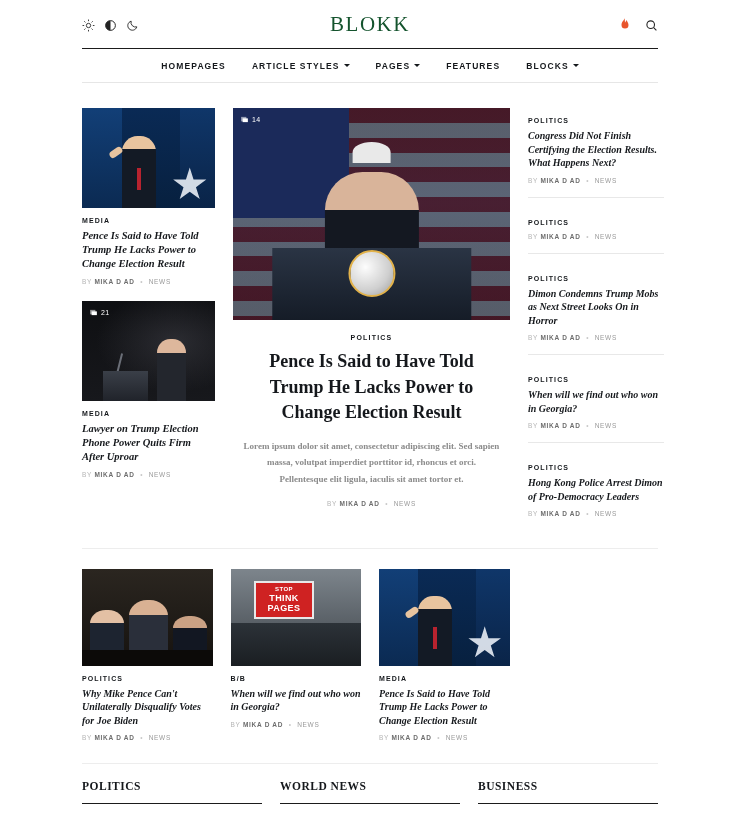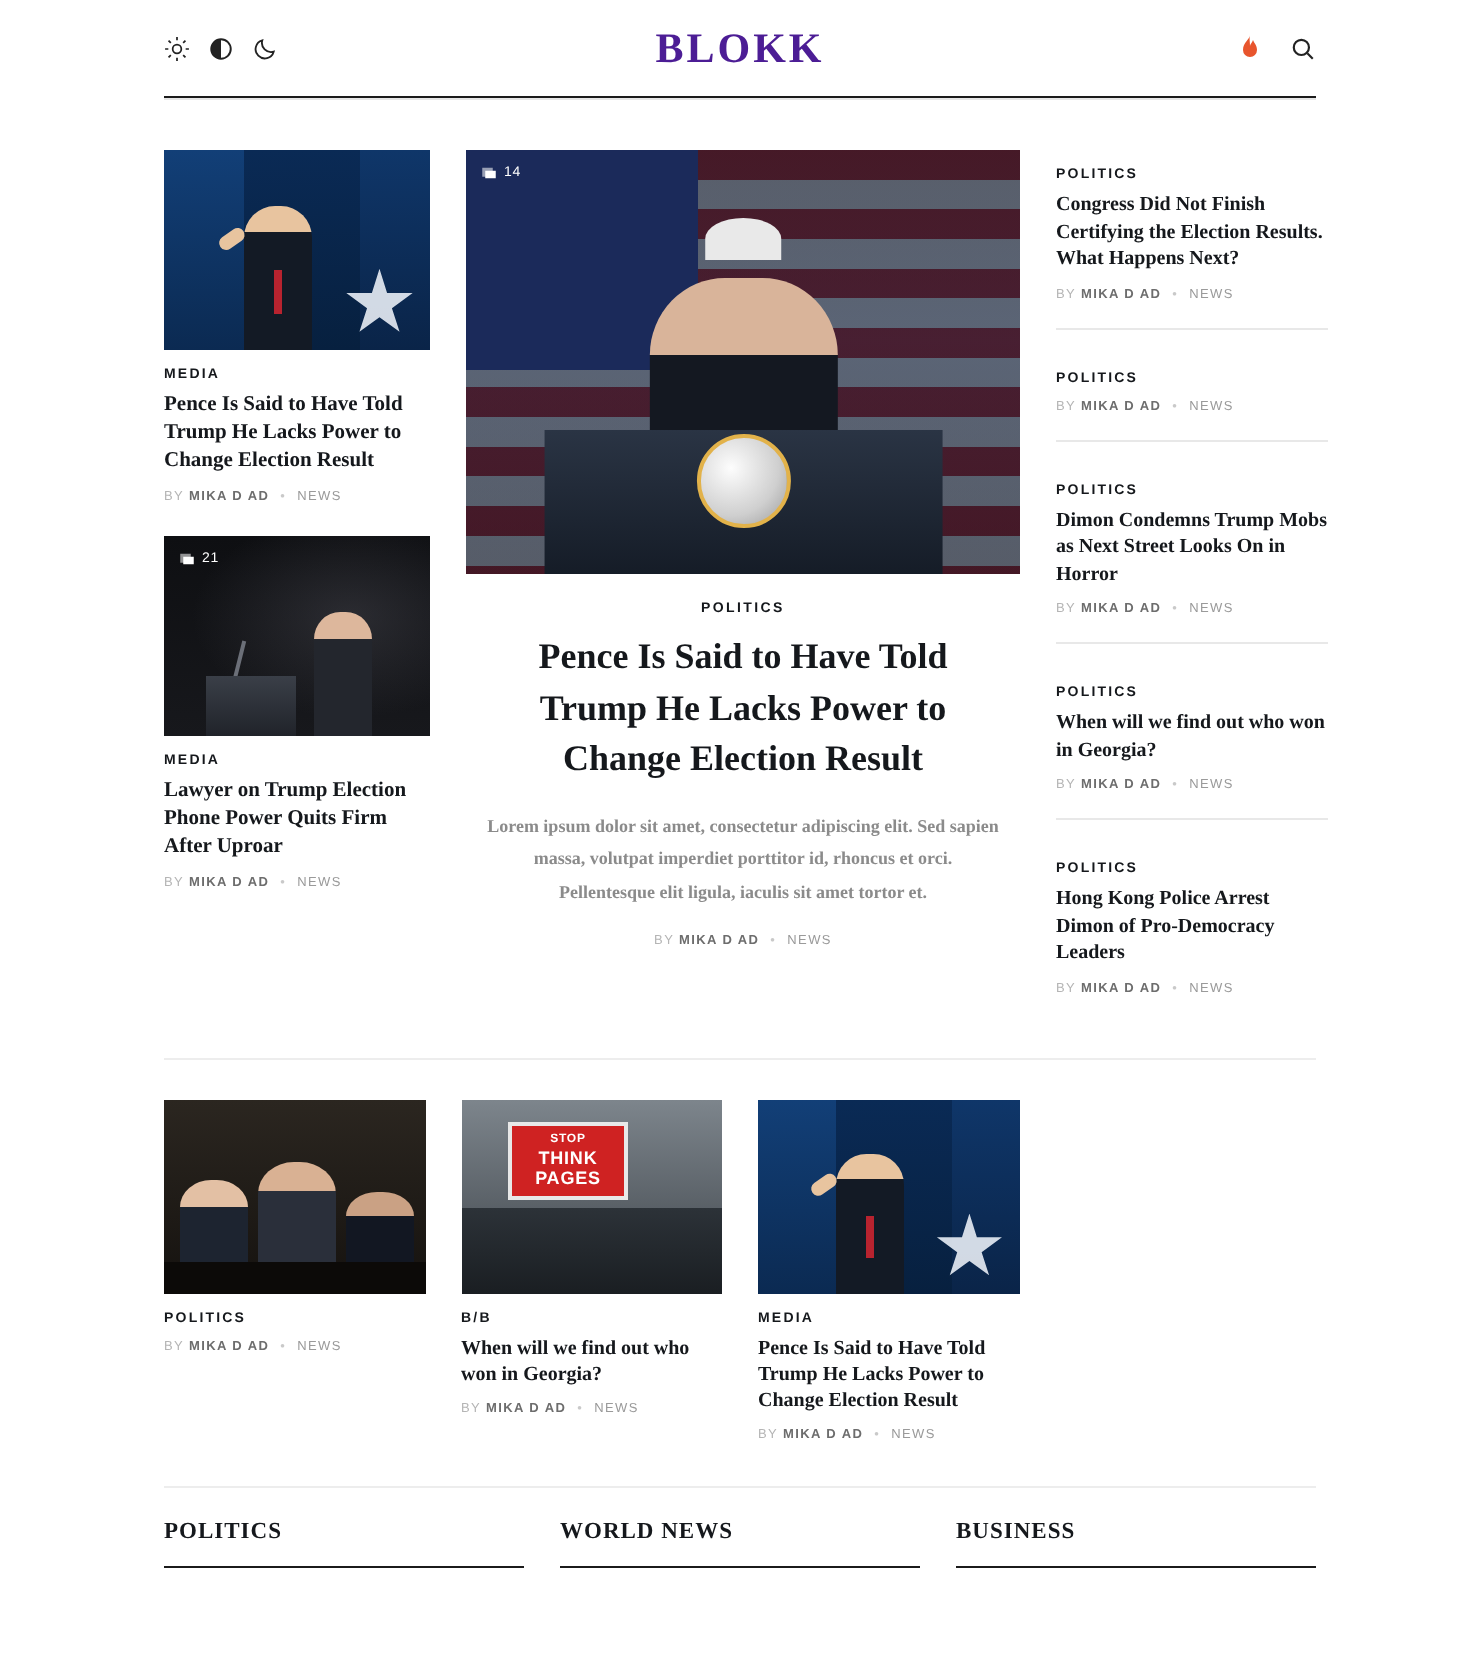--- a/index.html
+++ b/index.html
@@ -23,22 +23,22 @@
   }
   .mode-icons { display: flex; align-items: center; gap: 9px; }
   .mode-ic { width: 13px; height: 13px; display: block; color: #222; }
   .brand {
     position: absolute;
     left: 0; right: 0;
     text-align: center;
     font-family: "Liberation Serif", serif;
     font-size: 21px;
     letter-spacing: 1.5px;
-    font-weight: 700;
-    color: #4c1d95;
+    font-weight: 400;
+    color: #14532d;
     pointer-events: none;
   }
   .top-right {
     margin-left: auto;
     display: flex;
     align-items: center;
     gap: 14px;
   }
   .flame { width: 12px; height: 15px; display:block; }
   .search-ic { width: 13px; height: 13px; display: block; color:#222; }
@@ -96,20 +96,21 @@
     font-weight: 700;
     text-transform: uppercase;
     color: #15181c;
     margin: 9px 0 5px;
   }
   .headline {
     font-family: "Liberation Serif", serif;
     font-weight: 700;
     color: #15181c;
     line-height: 1.33;
+    font-style: italic;
   }
   .h-sm { font-size: 10.5px; }
   .meta {
     margin-top: 7px;
     font-size: 6.5px;
     letter-spacing: .7px;
     text-transform: uppercase;
     color: #9a9a9a;
   }
   .meta .by { color:#b5b5b5; }
@@ -357,20 +358,40 @@
       <span class="search-ic">
         <svg viewBox="0 0 24 24" fill="none" stroke="currentColor" stroke-width="2">
             <circle cx="10.5" cy="10.5" r="7"></circle>
             <path d="M16 16l5 5"></path>
           </svg>
       </span>
     </div>
   </div>
   <div class="rule"></div>
 
+  <nav class="mainnav">
+    <div class="nav-item">
+      <span>HOMEPAGES</span>
+    </div>
+    <div class="nav-item">
+      <span>ARTICLE STYLES</span>
+      <i class="caret"></i>
+    </div>
+    <div class="nav-item">
+      <span>PAGES</span>
+      <i class="caret"></i>
+    </div>
+    <div class="nav-item">
+      <span>FEATURES</span>
+    </div>
+    <div class="nav-item">
+      <span>BLOCKS</span>
+      <i class="caret"></i>
+    </div>
+  </nav>
   <div class="rule-light"></div>
 
   <div class="wrap">
 
     <div class="hero-grid">
 
       <div>
         <div class="left-item">
           <div class="thumb">
             <div class="ph ph-stage">
@@ -504,20 +525,21 @@
       <div>
         <div class="thumb">
           <div class="ph ph-meeting">
             <div class="h1"></div>
               <div class="h2"></div>
               <div class="h3"></div>
               <div class="tbl"></div>
           </div>
         </div>
         <div class="kicker">POLITICS</div>
+        <div class="headline">Why Mike Pence Can't Unilaterally Disqualify Votes for Joe Biden</div>
         <div class="meta">
           <span class="by">BY</span>
           <span class="author">MIKA D AD</span>
           <span class="dot">•</span>
           <span>NEWS</span>
         </div>
       </div>
 
 
       <div>

